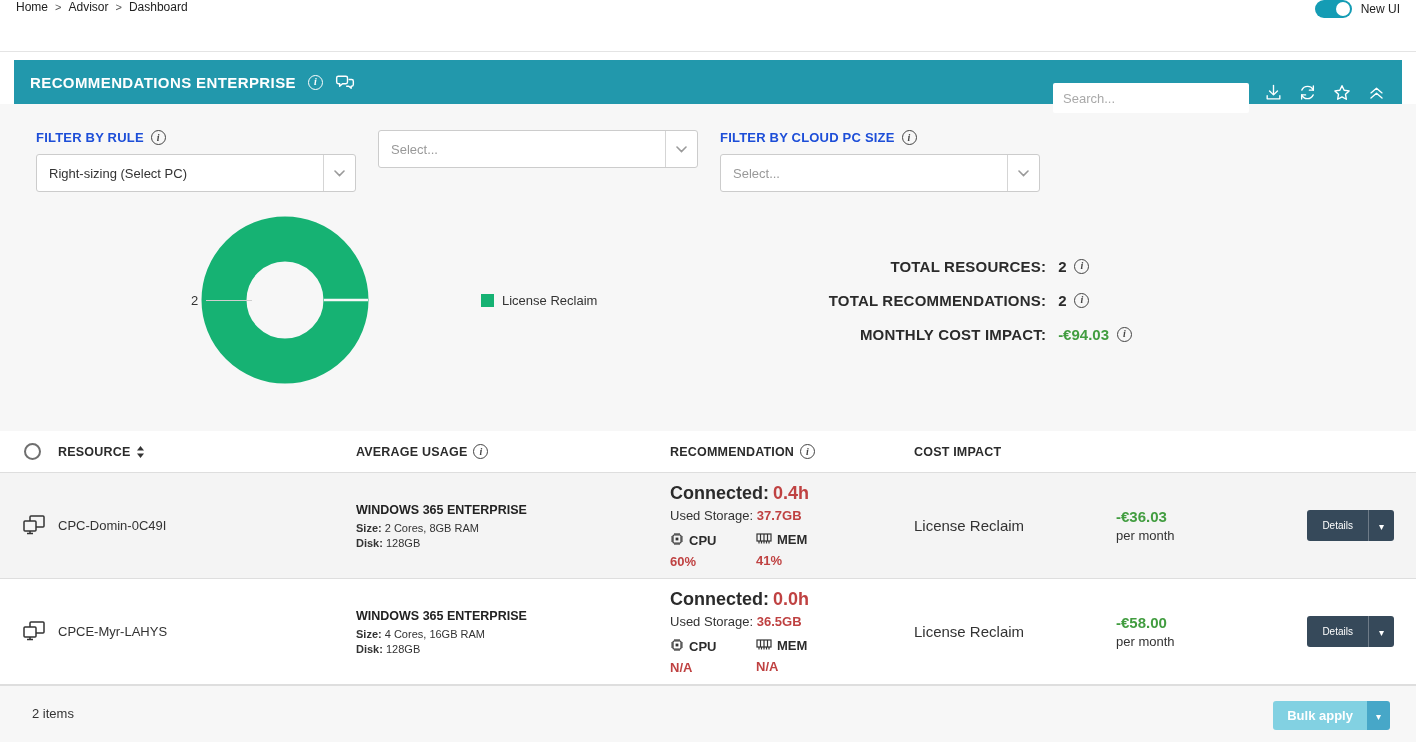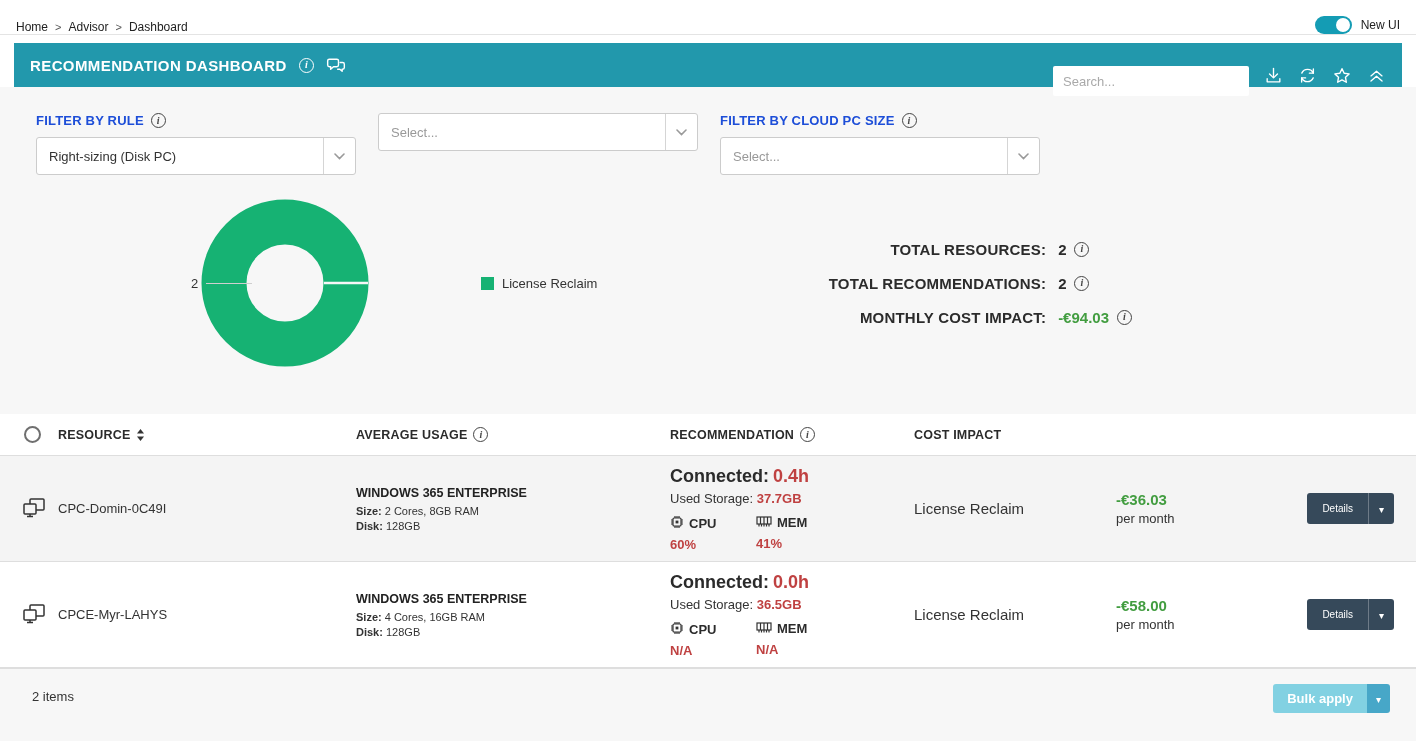--- a/index.html
+++ b/index.html
@@ -1,20 +1,20 @@
 <!DOCTYPE html>
 <html><head>
 <meta charset="utf-8">
 <style>
   * { margin:0; padding:0; box-sizing:border-box; }
   html,body { width:1416px; height:742px; overflow:hidden; background:#fff;
     font-family:"Liberation Sans","DejaVu Sans",sans-serif; font-size:13px; color:#333; }
 
   
-  .breadcrumb-bar { height:35px; display:flex; align-items:flex-end; justify-content:space-between;
+  .breadcrumb-bar { height:52px; display:flex; align-items:flex-start; justify-content:space-between;
     padding:0 16px; border-bottom:1px solid #e4e4e4; background:#fff; }
   .breadcrumb { display:flex; align-items:center; gap:7px; font-size:12px; }
   .crumb { color:#222; cursor:pointer; }
   .crumb-sep { color:#555; font-size:11px; }
   .newui-wrap { display:flex; align-items:center; gap:9px; }
   .toggle { width:37px; height:18px; border-radius:10px; background:#149cb4; position:relative; cursor:pointer; }
   .toggle .knob { position:absolute; right:2px; top:2px; width:14px; height:14px; border-radius:50%; background:#fff; }
   .newui-label { font-size:12px; color:#222; }
 
   
@@ -124,21 +124,21 @@
   <div class="newui-wrap">
     <div class="toggle">
         <div class="knob"></div>
       </div>
     <span class="newui-label">New UI</span>
   </div>
 </div>
 
 <div class="teal-header">
   <div class="th-left">
-    <span class="page-title">RECOMMENDATION DASHBOARD</span>
+    <span class="page-title">RECOMMENDATIONS ENTERPRISE</span>
     <span class="info-i"></span>
     <span class="hicon">
       <svg width="20" height="20" viewBox="0 0 24 24">
         <path d="M4 5h9a2 2 0 0 1 2 2v5a2 2 0 0 1-2 2H9l-3.4 3V14H4a2 2 0 0 1-2-2V7a2 2 0 0 1 2-2z"></path>
         <path d="M17 9h3a2 2 0 0 1 2 2v4a2 2 0 0 1-2 2h-.6v2.4L16.6 17H14"></path>
       </svg>
     </span>
   </div>
   <div class="th-right">
     <input class="search-input" type="text" placeholder="Search..." style="">
@@ -172,21 +172,21 @@
 </div>
 
 <div class="gray-band">
   <div class="filters">
     <div class="filter-block">
       <div class="filter-label">
         <span>FILTER BY RULE</span>
         <span class="info-i info-dark"></span>
       </div>
       <div class="select">
-        <span class="select-value">Right-sizing (Disk PC)</span>
+        <span class="select-value">Right-sizing (Select PC)</span>
         <span class="select-caret">
           <svg width="11" height="7" viewBox="0 0 11 7">
               <path d="M1 1l4.5 4.5L10 1"></path>
             </svg>
         </span>
       </div>
     </div>
     <div class="filter-block">
       <div class="select">
         <span class="select-value placeholder">Select...</span>

